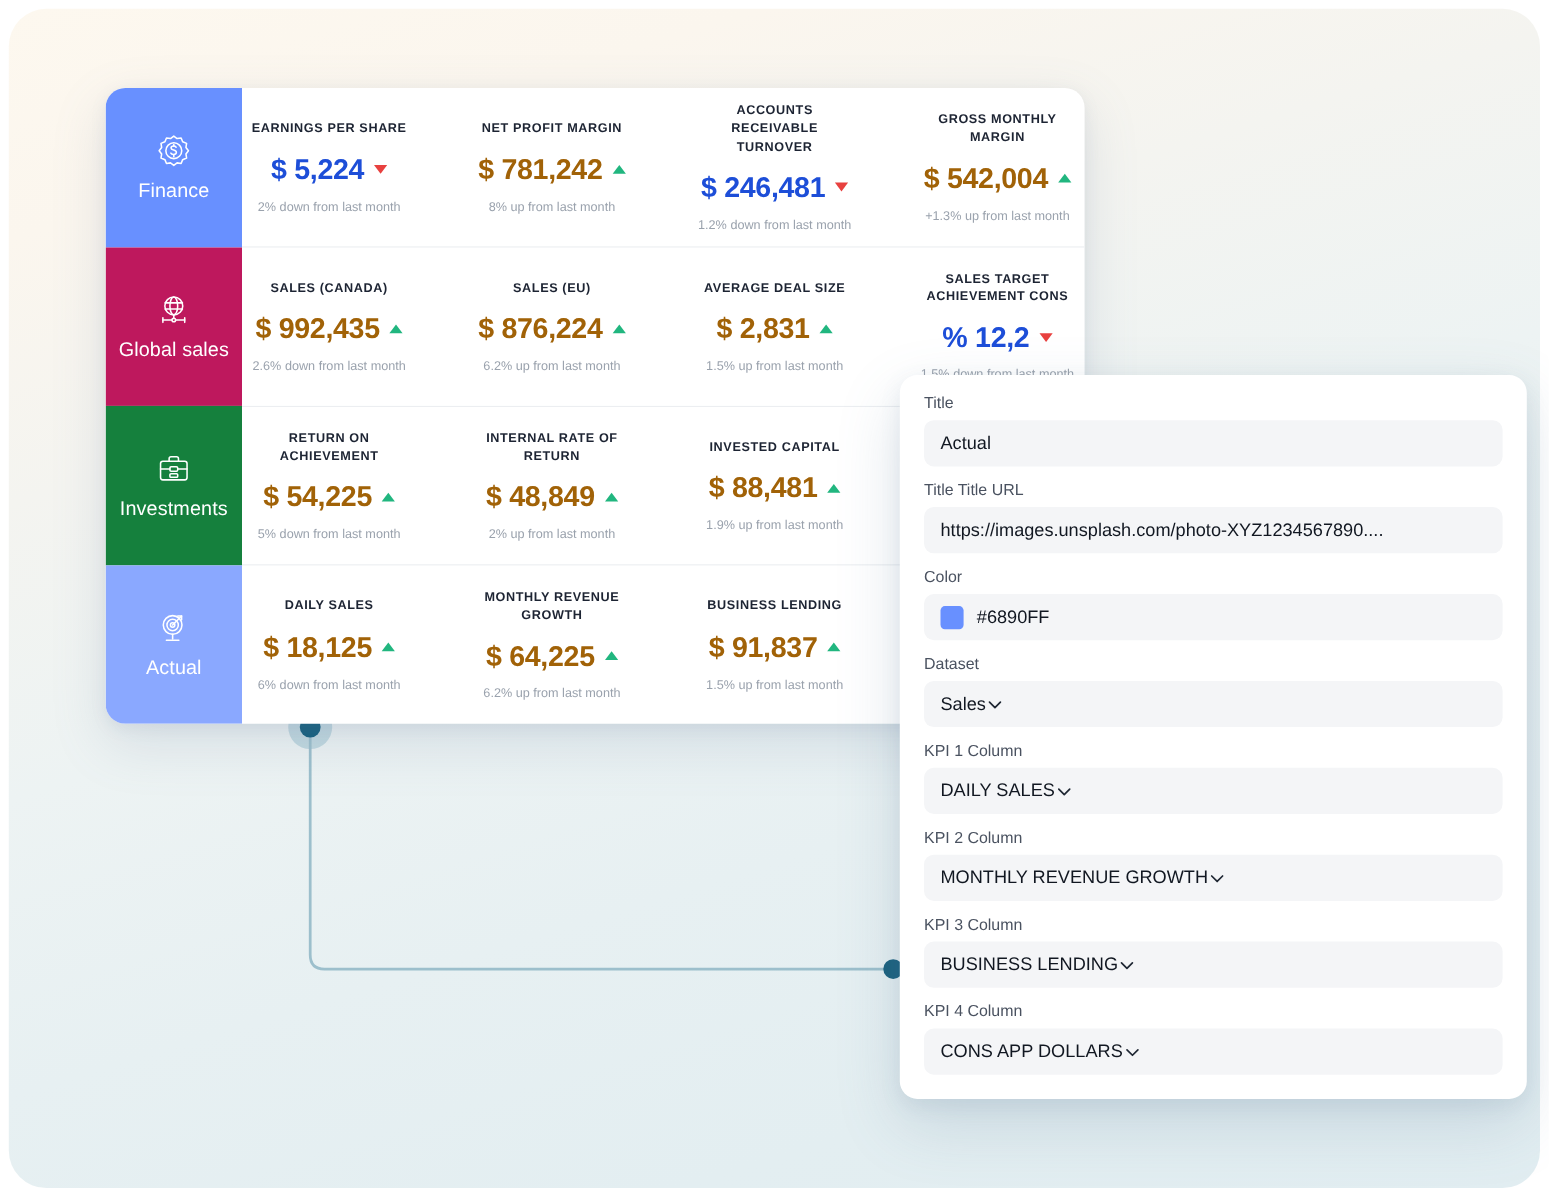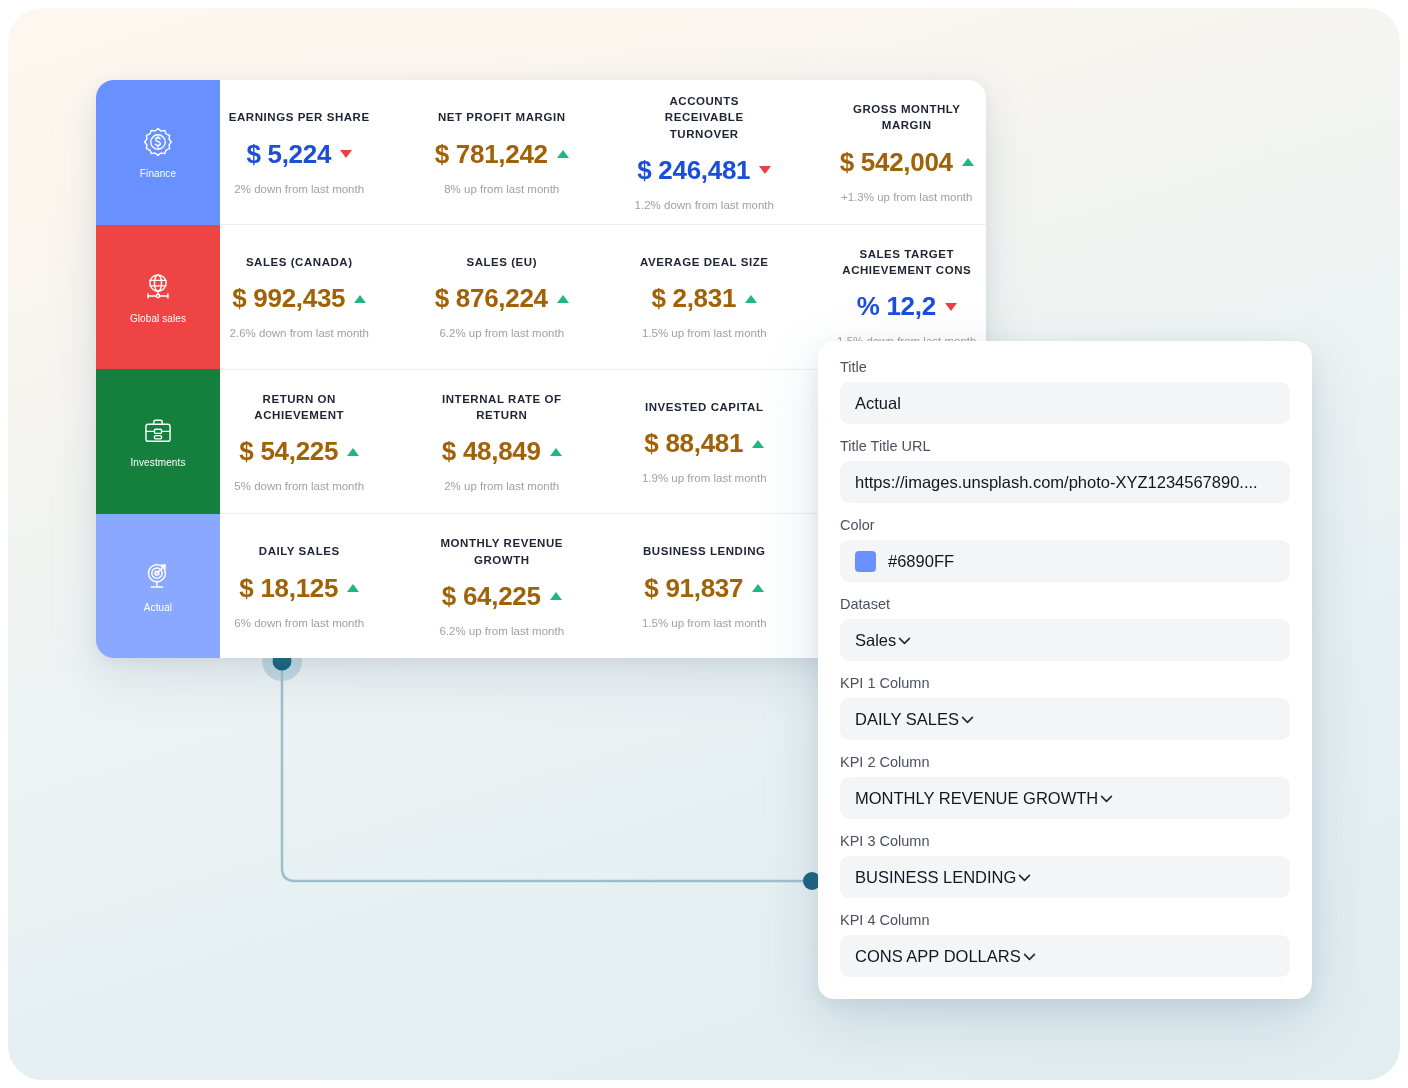--- a/index.html
+++ b/index.html
@@ -61,21 +61,21 @@
     flex-direction: column;
     align-items: center;
     justify-content: center;
     gap: 9px;
     color: #ffffff;
     cursor: pointer;
   }
   .side-item .s-icon { width: 34px; height: 34px; display: block; }
   .side-item .s-icon svg { width: 34px; height: 34px; display: block; }
   .side-item .s-label {
-    font-size: 10px;
+    font-size: 18px;
     font-weight: 500;
     letter-spacing: .1px;
     white-space: nowrap;
   }
 
   
   #grid {
     flex: 1 1 auto;
     display: flex;
     flex-direction: column;
@@ -137,21 +137,21 @@
   }
 
   
   #connector { position: absolute; left: 0; top: 0; width: 1408px; height: 1088px;
                pointer-events: none; }
 
   
   #panel {
     position: absolute;
     left: 818px; top: 341px;
-    width: 494px;
+    width: 570px;
     background: #ffffff;
     border-radius: 16px;
     padding: 18px 22px 22px 22px;
     box-shadow: 0 22px 58px rgba(90,120,150,0.20),
                 0 6px 18px rgba(90,120,150,0.10);
   }
 
   .field { margin-bottom: 14px; }
   .field:last-child { margin-bottom: 0; }
 
@@ -209,21 +209,21 @@
           <svg viewBox="0 0 48 48" fill="none" stroke="#ffffff" stroke-width="2">
             <path d="M24 5.2 28.2 8.4 33.4 7.6 35.4 12.5 40.4 14.6 39.6 19.8 42.8 24 39.6 28.2 40.4 33.4 35.4 35.5 33.4 40.4 28.2 39.6 24 42.8 19.8 39.6 14.6 40.4 12.6 35.5 7.6 33.4 8.4 28.2 5.2 24 8.4 19.8 7.6 14.6 12.6 12.5 14.6 7.6 19.8 8.4 Z" stroke-linejoin="round"></path>
             <circle cx="24" cy="24" r="10.2"></circle>
             <path d="M27 19.5c-.8-1-2-1.5-3.2-1.5-1.9 0-3.3 1-3.3 2.5 0 3.6 6.8 1.9 6.8 5.6 0 1.6-1.5 2.7-3.5 2.7-1.4 0-2.7-.6-3.5-1.6" stroke-linecap="round"></path>
             <path d="M24 16.2v1.9M24 29.9v1.9" stroke-linecap="round"></path>
           </svg>
         </span>
         <span class="s-label">Finance</span>
       </div>
 
-      <div class="side-item" style="background:#ef4444">
+      <div class="side-item" style="background:#be185d">
         <span class="s-icon">
           <svg viewBox="0 0 48 48" fill="none" stroke="#ffffff" stroke-width="2">
             <circle cx="24" cy="18.5" r="11.5"></circle>
             <ellipse cx="24" cy="18.5" rx="5" ry="11.5"></ellipse>
             <path d="M12.9 14.6h22.2M12.9 22.4h22.2" stroke-linecap="round"></path>
             <path d="M24 30v4.8" stroke-linecap="round"></path>
             <circle cx="24" cy="36.6" r="2.3"></circle>
             <path d="M10 36.6h11.6M26.4 36.6H38" stroke-linecap="round"></path>
             <path d="M10 33.6v6M38 33.6v6" stroke-linecap="round"></path>
           </svg>

